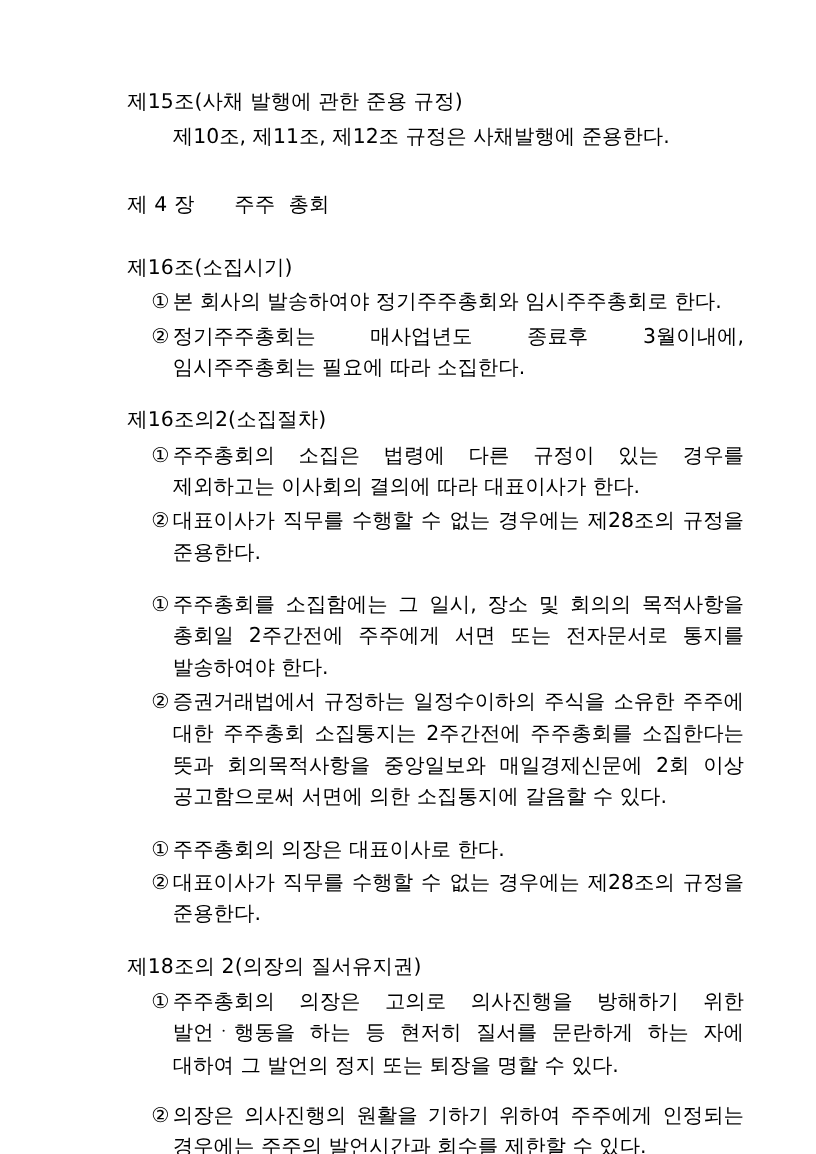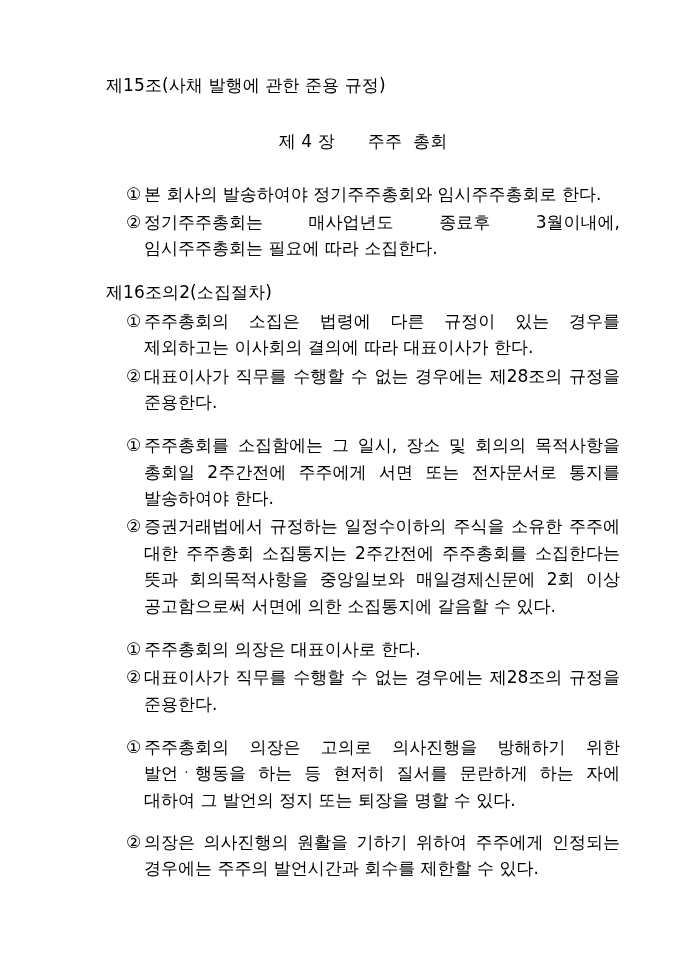--- a/index.html
+++ b/index.html
@@ -30,21 +30,20 @@
   }
   .art-title {
     margin: 0 0 3px 0;
     white-space: pre;
     letter-spacing: 0.1px;
   }
   .chapter-title {
     margin: 30px 0 26px 0;
     white-space: pre;
     letter-spacing: 0.1px;
-    text-align: center;
   }
   .clause {
     display: flex;
     align-items: flex-start;
     margin: 0 0 2px 0;
     padding-left: 20px;
   }
   .clause .num {
     flex: 0 0 auto;
     width: 16px;
@@ -72,25 +71,27 @@
   }
 </style>
 </head>
 <body>
 
 <div class="page">
   <div class="doc-body">
 
     <div class="article">
       <div class="art-title">제15조(사채 발행에 관한 준용 규정)</div>
+      <div class="plain indent-first">제10조, 제11조, 제12조 규정은 사채발행에 준용한다.</div>
     </div>
 
     <div class="chapter-title">제 4 장      주주  총회</div>
 
     <div class="article">
+      <div class="art-title">제16조(소집시기)</div>
       <div class="clause">
         <span class="num">①</span>
         <span class="txt">본 회사의 발송하여야 정기주주총회와 임시주주총회로 한다.</span>
       </div>
       <div class="clause">
         <span class="num">②</span>
         <span class="txt">정기주주총회는 매사업년도 종료후 3월이내에, 임시주주총회는 필요에 따라 소집한다.</span>
       </div>
     </div>
 
@@ -123,20 +124,21 @@
         <span class="num">①</span>
         <span class="txt">주주총회의 의장은 대표이사로 한다.</span>
       </div>
       <div class="clause">
         <span class="num">②</span>
         <span class="txt">대표이사가 직무를 수행할 수 없는 경우에는 제28조의 규정을 준용한다.</span>
       </div>
     </div>
 
     <div class="article">
+      <div class="art-title">제18조의 2(의장의 질서유지권)</div>
       <div class="clause">
         <span class="num">①</span>
         <span class="txt">주주총회의 의장은 고의로 의사진행을 방해하기 위한 발언ㆍ행동을 하는 등 현저히 질서를 문란하게 하는 자에 대하여 그 발언의 정지 또는 퇴장을 명할 수 있다.</span>
       </div>
       <div class="clause gap-clause">
         <span class="num">②</span>
         <span class="txt">의장은 의사진행의 원활을 기하기 위하여 주주에게 인정되는 경우에는 주주의  발언시간과 회수를 제한할 수 있다.</span>
       </div>
     </div>
 

